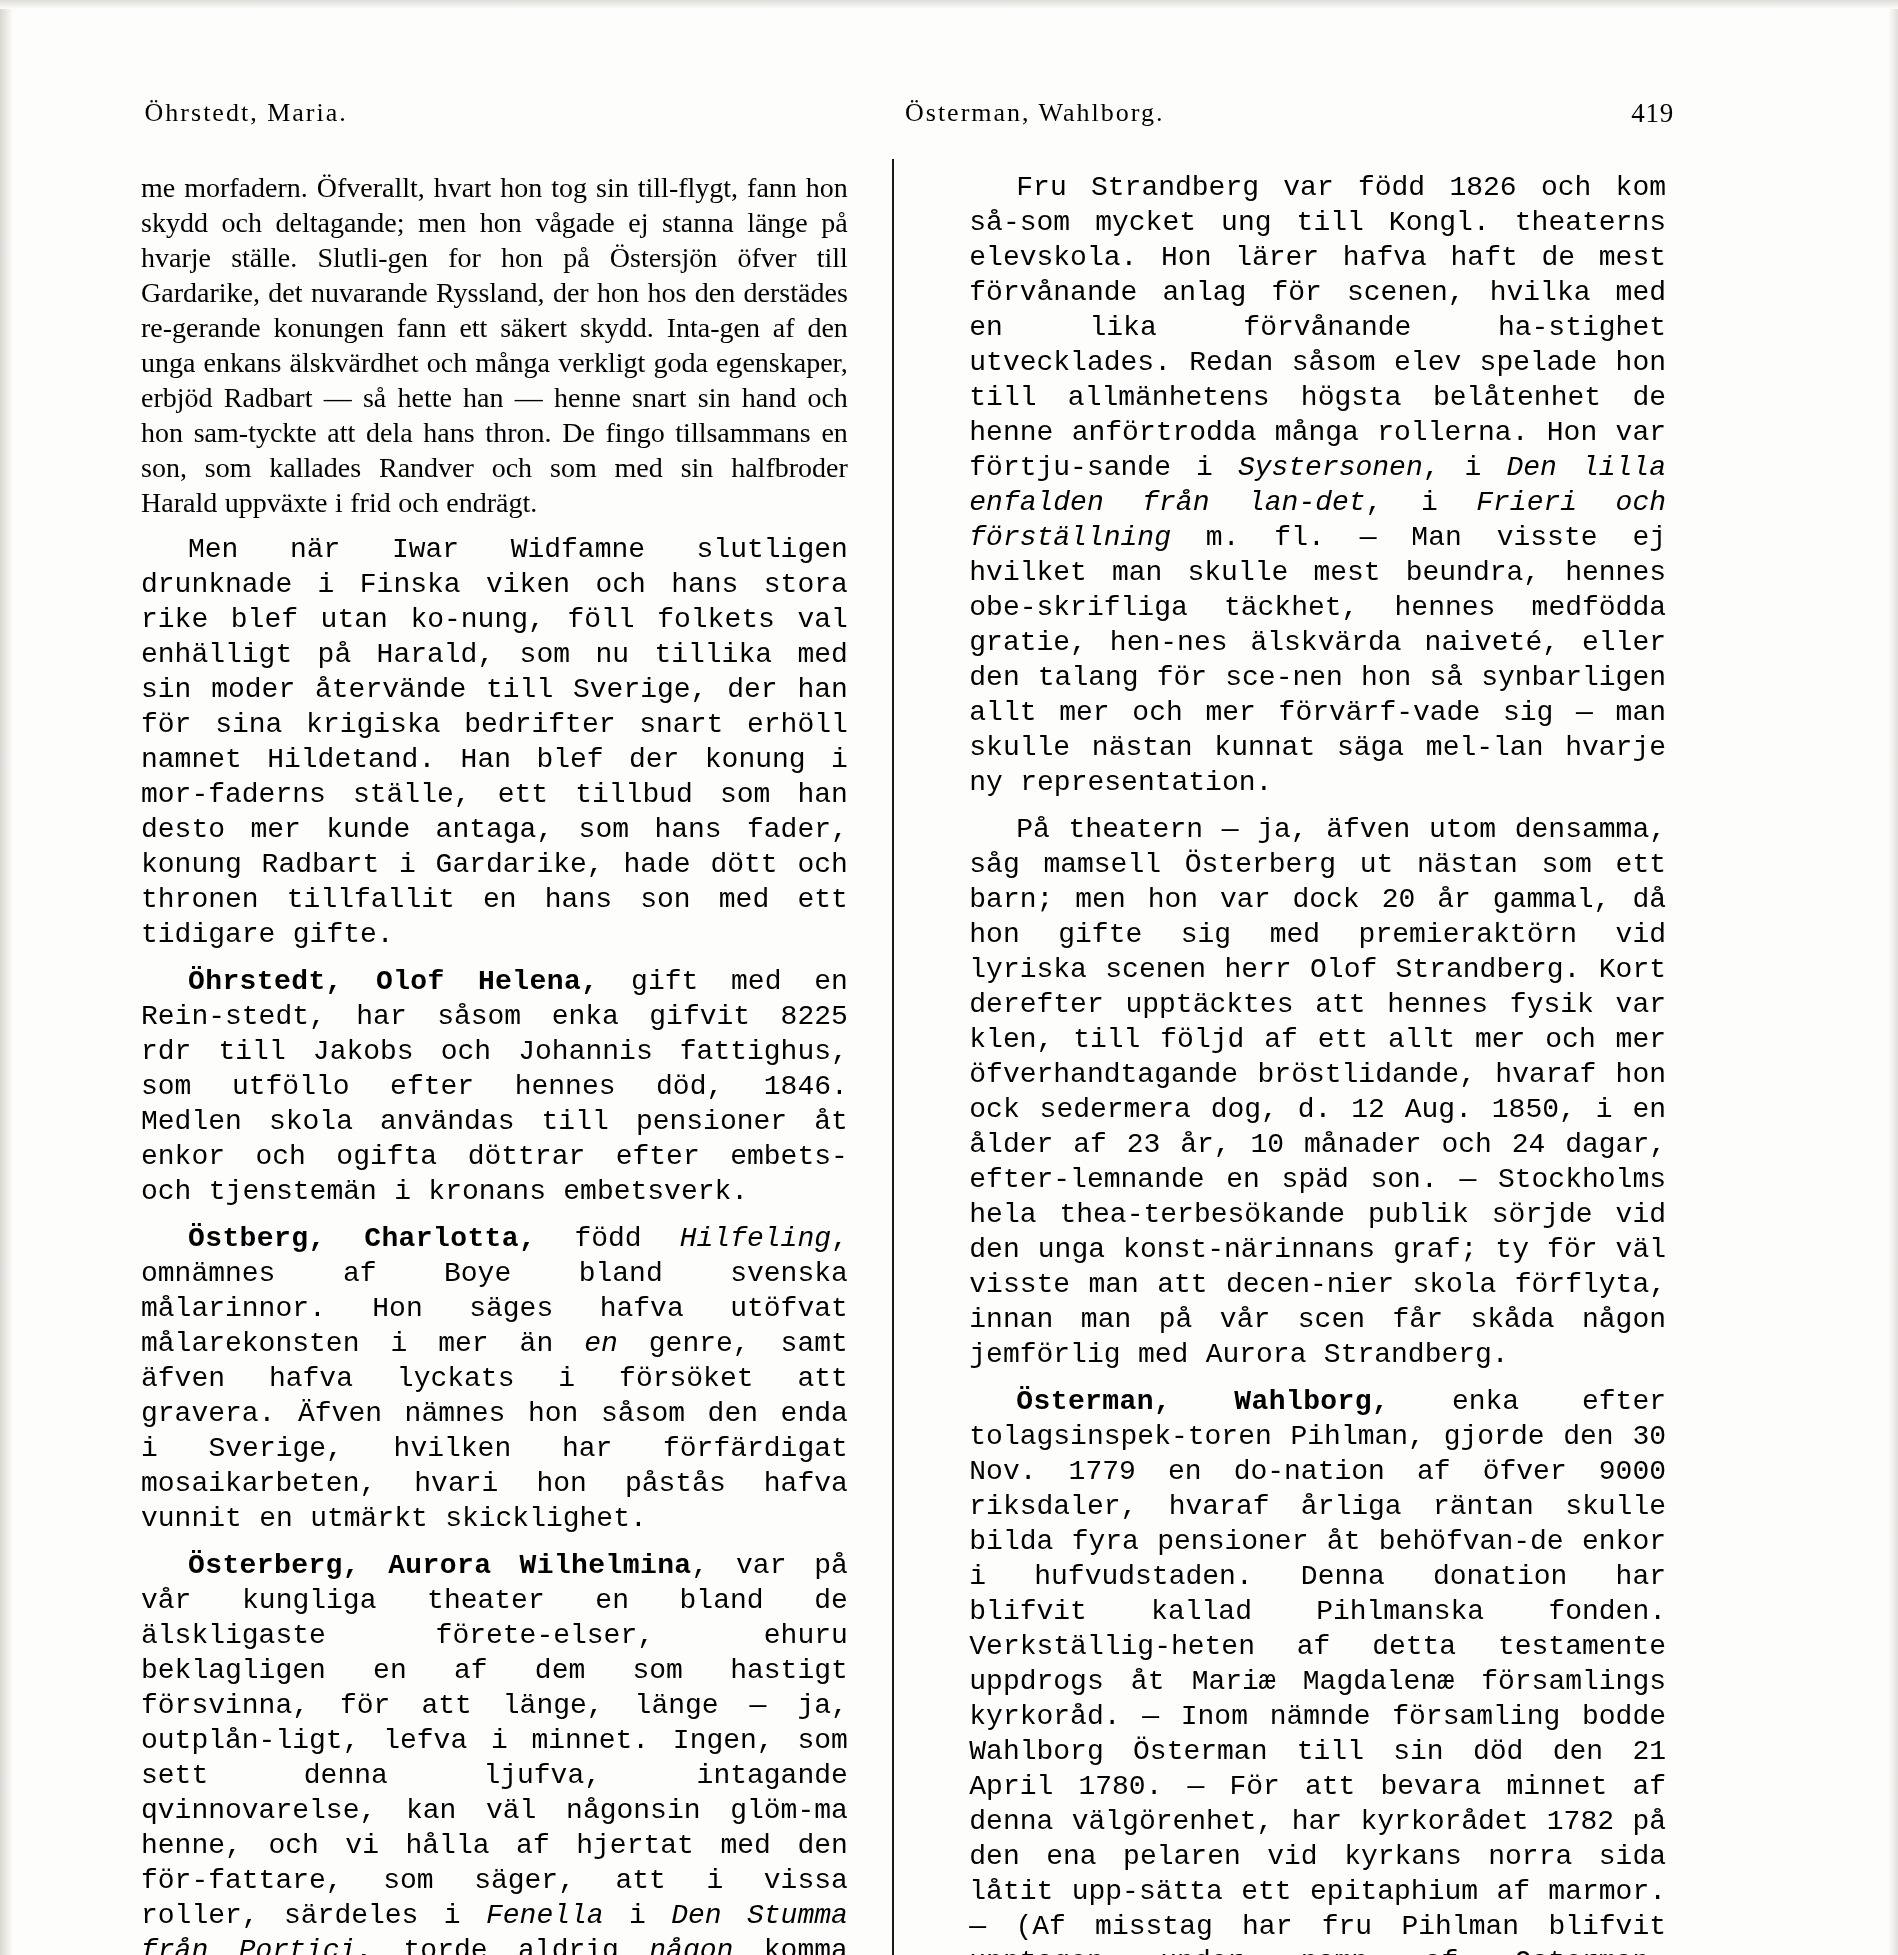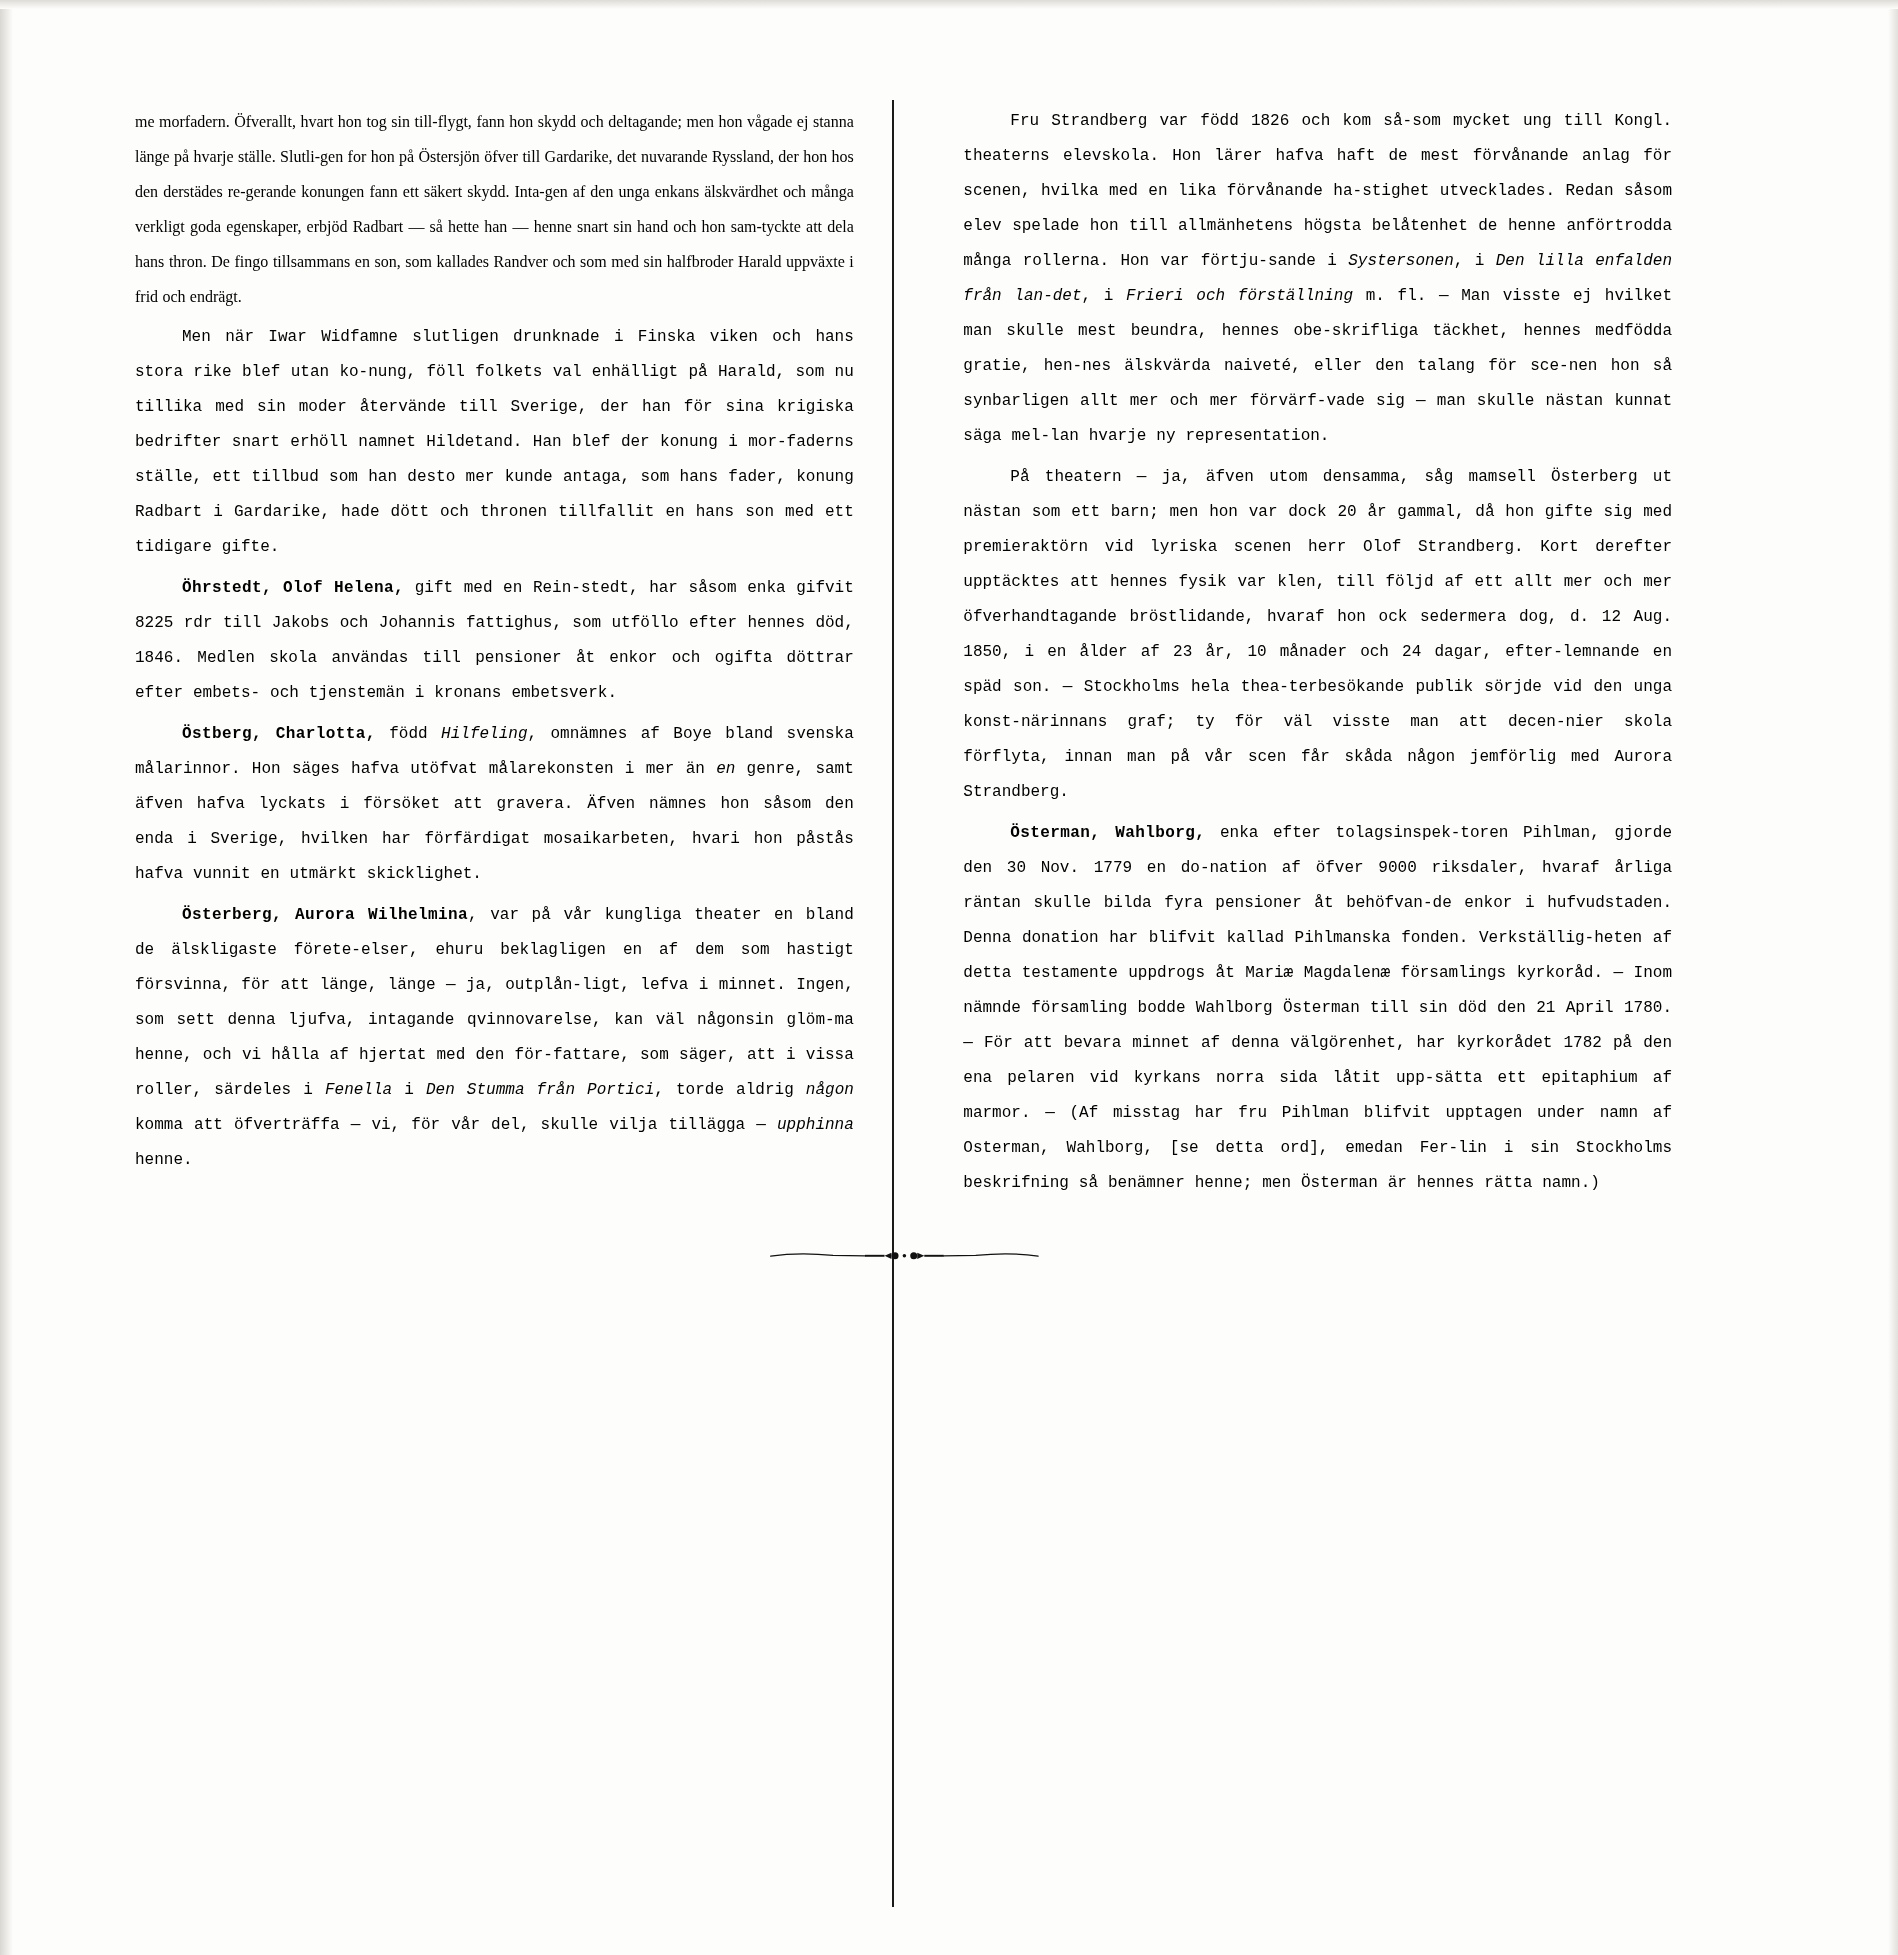--- a/index.html
+++ b/index.html
@@ -96,22 +96,22 @@
   .col-rule {
     position: absolute;
     left: 763px;
     top: 1.6px;
     width: 1.6px;
     height: 1807px;
     background: #1a1a1a;
   }
 
   p.tx {
-    margin: 6px;
-    font-size: 16px;
+    margin: 12px;
+    font-size: 28px;
     line-height: 35px;
     text-align: justify;
     text-justify: inter-word;
     hyphens: manual;
     word-spacing: 0.02em;
   }
   p.indent { text-indent: 47px; font-family: Liberation Mono, monospace; }
 
   b.entry {
     font-weight: bold;
@@ -135,20 +135,25 @@
 </head>
 <body>
 
 <div class="page">
   <div class="scan-edge-left"></div>
   <div class="scan-edge-right"></div>
   <div class="scan-edge-top"></div>
 
   <div class="content">
 
+    <div class="running-head">
+      <div class="head-left">Öhrstedt, Maria.</div>
+      <div class="head-center">Österman, Wahlborg.</div>
+      <div class="head-folio">419</div>
+    </div>
 
     <div class="columns">
 
       <div class="col-rule"></div>
 
       <div class="col col-left">
 
         <p class="tx">
           <span>me morfadern. Öfverallt, hvart hon tog sin till-flygt, fann hon skydd och deltagande; men hon vågade ej stanna länge på hvarje ställe. Slutli-gen for hon på Östersjön öfver till Gardarike, det nuvarande Ryssland, der hon hos den derstädes re-gerande konungen fann ett säkert skydd. Inta-gen af den unga enkans älskvärdhet och många verkligt goda egenskaper, erbjöd Radbart — så hette han — henne snart sin hand och hon sam-tyckte att dela hans thron. De fingo tillsammans en son, som kallades Randver och som med sin halfbroder Harald uppväxte i frid och endrägt.</span>
         </p>

